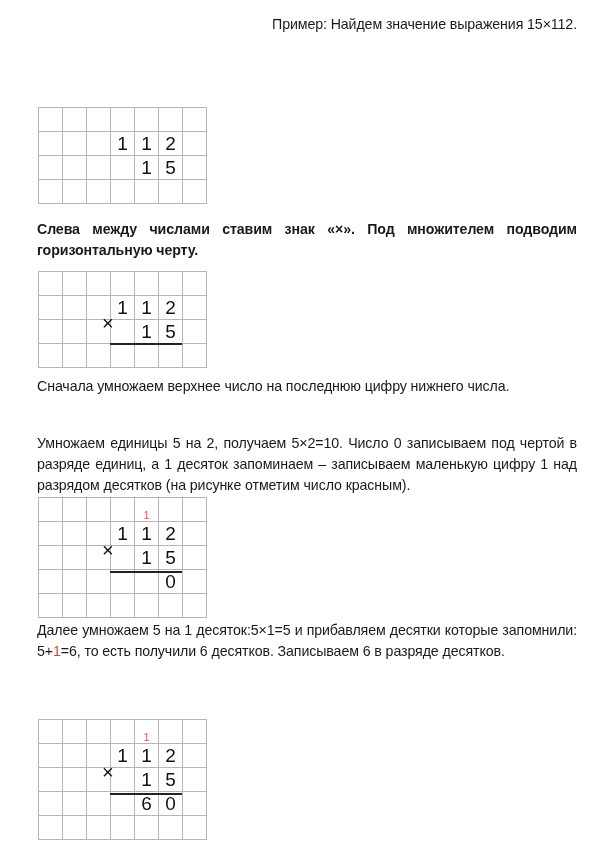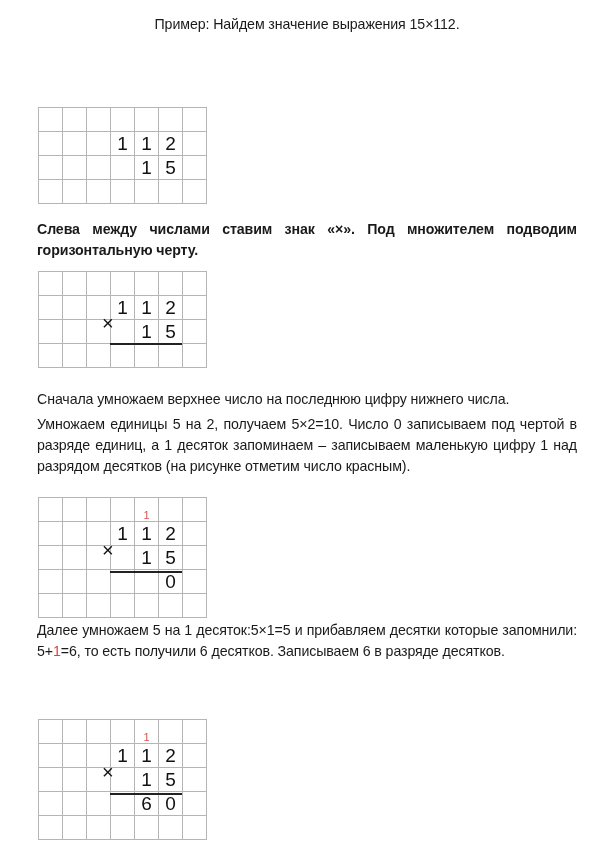--- a/index.html
+++ b/index.html
@@ -30,21 +30,21 @@
       position: absolute; font-size: 20px; color: #111; line-height: 20px;
     }
     .bar {
       position: absolute; height: 2px; background: #222;
     }
   </style>
 </head>
 <body>
 
 <div class="para" style="top:14px;">
-  <div style="text-align:center;">Пример: Найдем значение выражения 15×112.</div>
+  <div style="text-align:right;">Пример: Найдем значение выражения 15×112.</div>
 </div>
 
 <table class="grid" style="top:107px;">
   <tbody>
       <tr>
     <td></td>
         <td></td>
         <td></td>
         <td></td>
         <td></td>
@@ -119,23 +119,23 @@
         <td></td>
         <td></td>
         <td></td>
         <td></td>
   </tr>
 </tbody>
   </table>
 <div class="times" style="left:102px; top:313px;">×</div>
 <div class="bar" style="left:110px; top:343px; width:72px;"></div>
 
-<div class="para" style="top:389px;">Сначала умножаем верхнее число на последнюю цифру нижнего числа.</div>
-
-<div class="para" style="top:414px;">Умножаем единицы 5 на 2, получаем 5×2=10. Число 0 записываем под чертой в разряде единиц, а 1 десяток запоминаем – записываем маленькую цифру 1 над разрядом десятков (на рисунке отметим число красным).</div>
+<div class="para" style="top:376px;">Сначала умножаем верхнее число на последнюю цифру нижнего числа.</div>
+
+<div class="para" style="top:433px;">Умножаем единицы 5 на 2, получаем 5×2=10. Число 0 записываем под чертой в разряде единиц, а 1 десяток запоминаем – записываем маленькую цифру 1 над разрядом десятков (на рисунке отметим число красным).</div>
 
 <table class="grid" style="top:497px;">
   <tbody>
       <tr>
     <td></td>
         <td></td>
         <td></td>
         <td></td>
         <td class="carry">1</td>
         <td></td>

